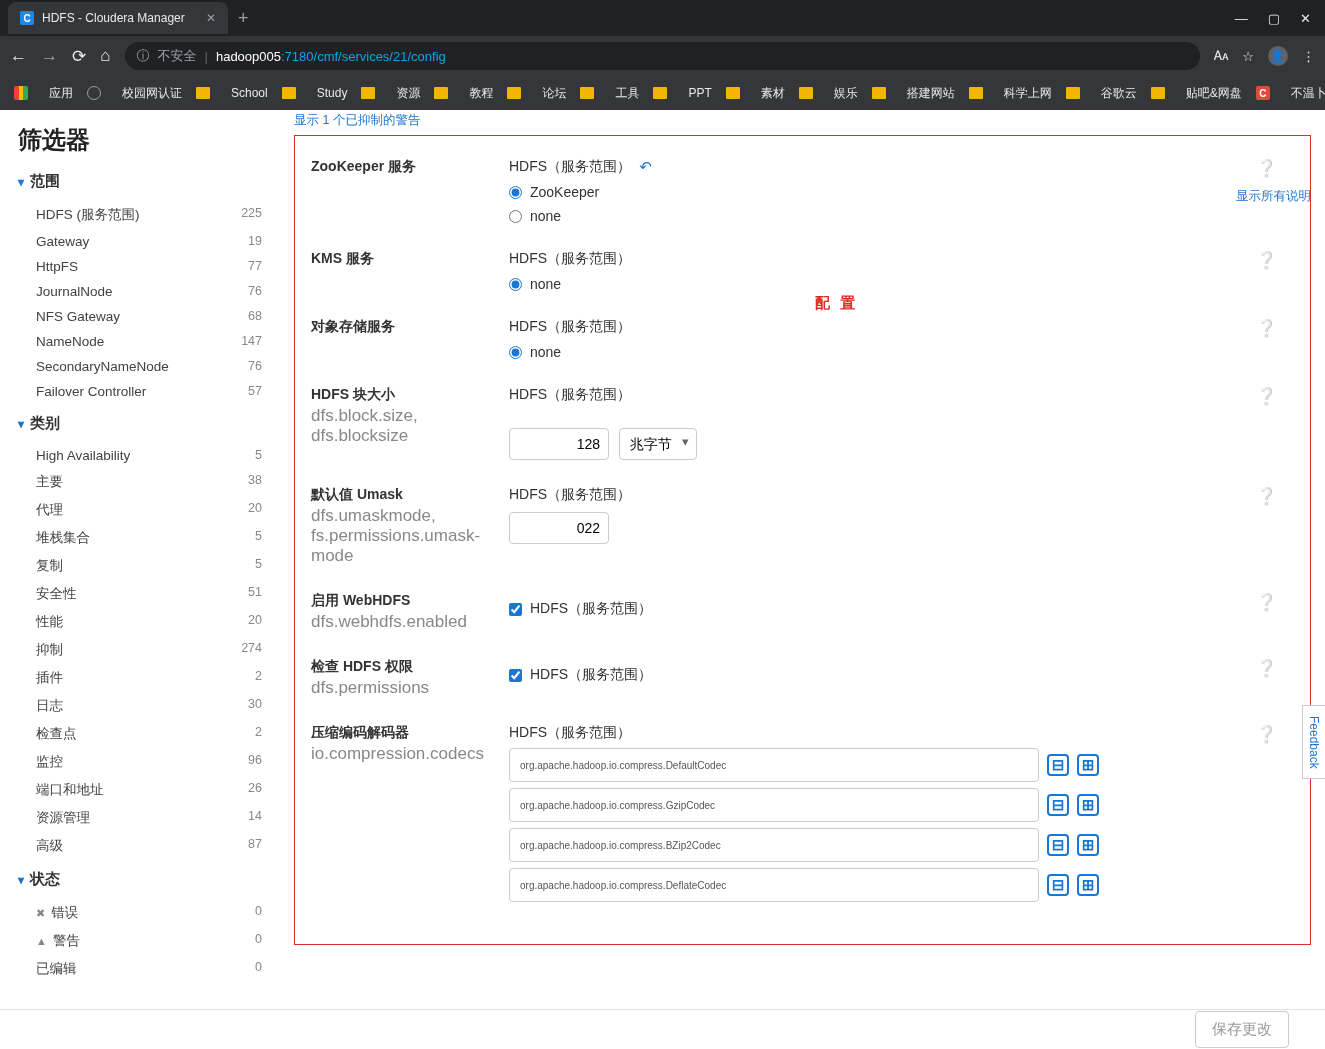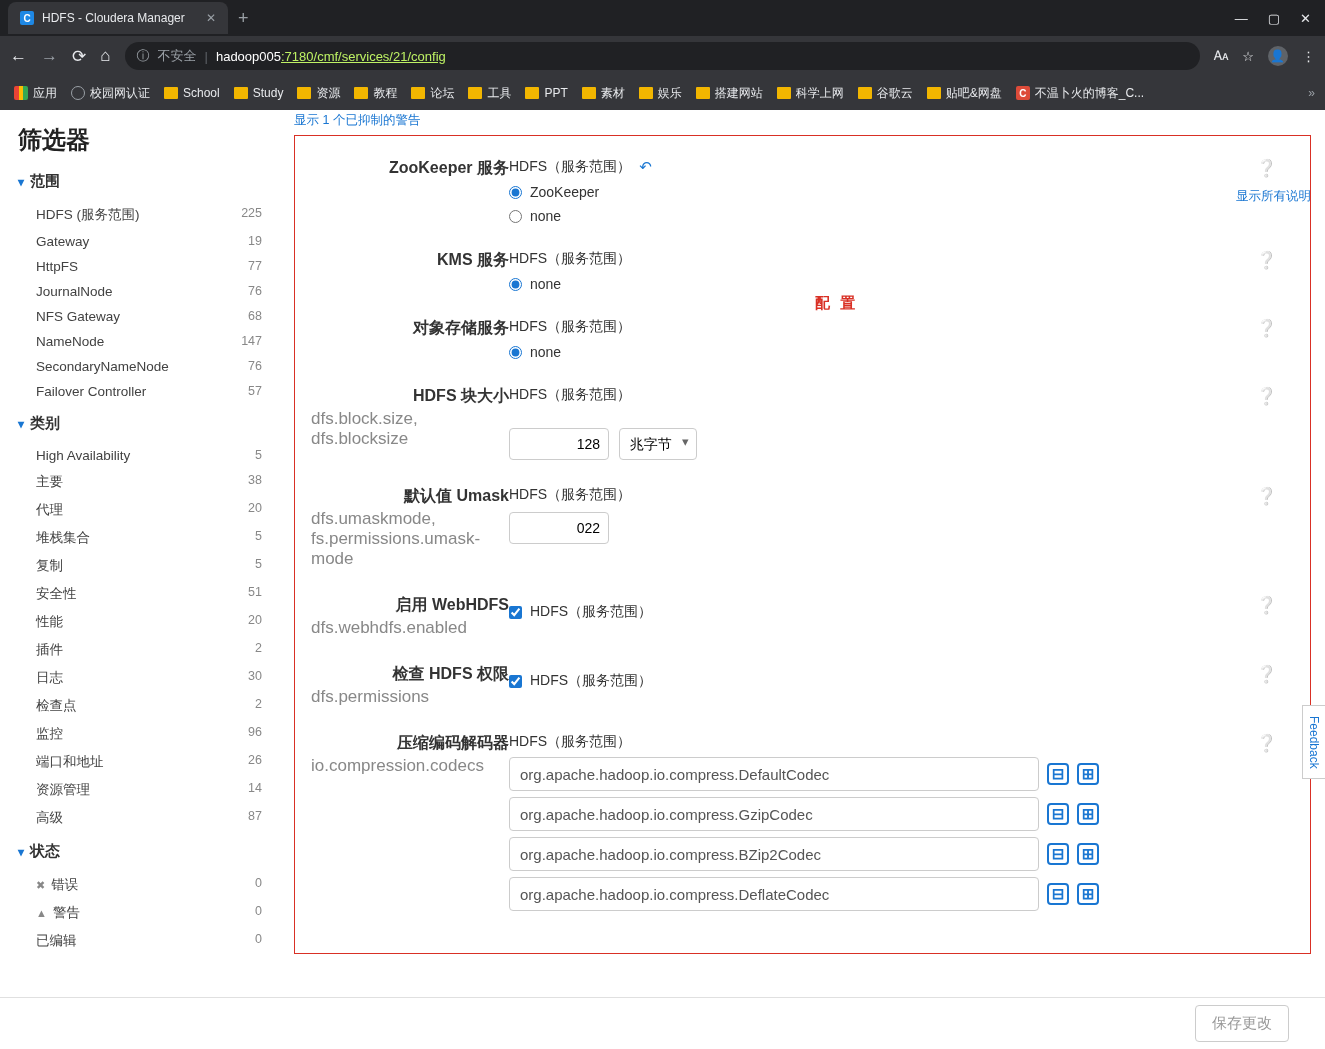--- a/index.html
+++ b/index.html
@@ -10,24 +10,24 @@
 .tab-bar { display: flex; align-items: center; height: 36px; background: #202124; }
 .tab { display: flex; align-items: center; gap: 8px; background: #35363a; padding: 8px 12px; border-top-left-radius: 8px; border-top-right-radius: 8px; margin-left: 8px; height: 32px; font-size: 12px; min-width: 220px; }
 .tab-close { color: #9aa0a6; margin-left: auto; cursor: pointer; }
 .tab-new { color: #9aa0a6; padding: 0 10px; font-size: 18px; }
 .win-controls { margin-left: auto; display: flex; gap: 20px; padding-right: 14px; color: #e8eaed; }
 .addr-bar { display: flex; align-items: center; gap: 14px; height: 40px; padding: 0 10px; background: #35363a; }
 .nav-btn { color: #9aa0a6; font-size: 17px; }
 .nav-btn.active { color: #e8eaed; }
 .url-area { display: flex; align-items: center; gap: 8px; background: #202124; border-radius: 14px; height: 28px; padding: 0 12px; flex: 1; color: #9aa0a6; font-size: 13px; }
 .url-host { color: #fff; }
-.url-rest { color: #bef264; text-decoration: underline; }
+.url-rest { color: #0ea5e9; }
 .right-icons { display: flex; gap: 14px; color: #e8eaed; align-items: center; }
 .bookmarks { display: flex; align-items: center; gap: 6px; height: 34px; background: #35363a; padding: 0 10px; font-size: 12px; color: #e8eaed; }
-.bm-item { display: flex; align-items: center; gap: 5px; padding: 0 4px; white-space: nowrap; }
+.bm-item { display: flex; align-items: center; gap: 21px; padding: 0 4px; white-space: nowrap; }
 .bm-folder { width: 14px; height: 12px; background: #f2b600; border-radius: 1px; display: inline-block; }
 .bm-apps-icon { background: linear-gradient(90deg,#ea4335 0 33%,#fbbc05 33% 66%,#34a853 66% 100%); width:14px; height:14px; border-radius:2px; }
 .bm-globe { width:14px; height:14px; border:1.5px solid #9aa0a6; border-radius:50%; }
 .bm-c { width:14px; height:14px; background:#dd4b39; border-radius:2px; display:flex; align-items:center; justify-content:center; color:#fff; font-weight:bold; font-size:10px; }
 
 
 .content { display: flex; height: calc(100vh - 150px); }
 .sidebar { width: 280px; padding: 14px 18px; color: #424242; }
 .sidebar h2 { font-size: 24px; font-weight: 600; margin-bottom: 16px; color: #222; }
 .group-hdr { display: flex; align-items: center; gap: 6px; font-size: 15px; font-weight: 600; color: #333; margin: 10px 0; cursor: pointer; }
@@ -41,36 +41,36 @@
 .search-wrap { padding: 8px 0; }
 .search-input { width: 570px; height: 36px; border: 2px solid #328cc1; border-radius: 4px; padding: 0 10px; font-size: 14px; color: #333; background: #fff; }
 .search-input::placeholder { color: #aaa; }
 .warning-link { color: #1976d2; font-size: 12.5px; margin: 2px 0 6px; display: block; }
 .show-desc { position: absolute; right: 14px; top: 78px; color: #1976d2; font-size: 12.5px; cursor: pointer; }
 
 .config-box { border: 1px solid #d93025; padding: 12px 16px 20px; position: relative; }
 .config-label { position: absolute; left: 520px; top: 158px; color: #d93025; font-weight: 600; font-size: 15px; letter-spacing: 3px; }
 .row { display: flex; padding: 10px 0 16px; }
 .row-label { width: 198px; }
-.row-label .ttl { font-weight: 600; font-size: 16px; color: #333; text-align: right; }
+.row-label .ttl { font-weight: 600; font-size: 14px; color: #333; }
 .row-label .sub { font-size: 17px; color: #888; margin-top: 2px; }
 .row-body { flex: 1; }
 .scope { font-size: 14px; color: #333; display: flex; align-items: center; gap: 8px; }
 .undo { color: #1976d2; font-size: 15px; cursor: pointer; }
 .radio-line, .check-line { display: flex; align-items: center; gap: 8px; margin-top: 8px; font-size: 14px; color: #333; }
 .help { position: absolute; right: 16px; color: #bdbdbd; font-size: 17px; }
 .num-input { width: 100px; height: 32px; border: 1px solid #ccc; border-radius: 4px; text-align: right; padding: 0 8px; font-size: 14px; margin-top: 8px; }
 .sel { height: 32px; border: 1px solid #ccc; border-radius: 4px; padding: 0 24px 0 10px; margin-left: 6px; font-size: 14px; background: #fff; appearance: none; }
 .sel-wrap { position: relative; display: inline-block; margin-top: 24px; }
 .sel-wrap::after { content: "▾"; position: absolute; right: 8px; top: 6px; color: #666; pointer-events: none; }
 .codec-row { display: flex; align-items: center; gap: 8px; margin: 6px 0; }
-.codec-input { flex: 1; max-width: 530px; height: 34px; border: 1px solid #ccc; border-radius: 4px; padding: 0 10px; font-size: 15px; color: #555; }
+.codec-input { flex: 1; max-width: 530px; height: 34px; border: 1px solid #ccc; border-radius: 4px; padding: 0 10px; font-size: 10px; color: #555; }
 .pm-btn { width: 22px; height: 22px; border: 2px solid #1976d2; color: #1976d2; border-radius: 4px; display: flex; align-items: center; justify-content: center; font-weight: bold; cursor: pointer; font-size: 15px; }
 
-.bottom-bar { position: fixed; bottom: 0; left: 0; right: 0; height: 52px; background: #fff; border-top: 1px solid #e0e0e0; display: flex; justify-content: flex-end; align-items: center; padding: 0 36px; }
+.bottom-bar { position: fixed; bottom: 0; left: 0; right: 0; height: 40px; background: #fff; border-top: 1px solid #e0e0e0; display: flex; justify-content: flex-end; align-items: center; padding: 0 36px; }
 .save-btn { border: 1px solid #ccc; color: #999; background: #fff; padding: 8px 16px; border-radius: 4px; font-size: 15px; }
 .feedback { position: fixed; right: 0; top: 50%; transform: translateY(180px); writing-mode: vertical-rl; background: #fff; border: 1px solid #ccc; padding: 10px 4px; color: #1976d2; font-size: 12px; border-right: none; }
 input[type=radio], input[type=checkbox] { accent-color: #1976d2; }
 </style>
 </head>
 <body>
 
 <div class="browser-chrome">
   <div class="tab-bar">
     <div class="tab">
@@ -242,20 +242,24 @@
         </li>
         <li>
           <span><span>安全性</span></span>
           <span class="count">51</span>
         </li>
         <li>
           <span><span>性能</span></span>
           <span class="count">20</span>
         </li>
         <li>
+          <span><span>抑制</span></span>
+          <span class="count">274</span>
+        </li>
+        <li>
           <span><span>插件</span></span>
           <span class="count">2</span>
         </li>
         <li>
           <span><span>日志</span></span>
           <span class="count">30</span>
         </li>
         <li>
           <span><span>检查点</span></span>
           <span class="count">2</span>

